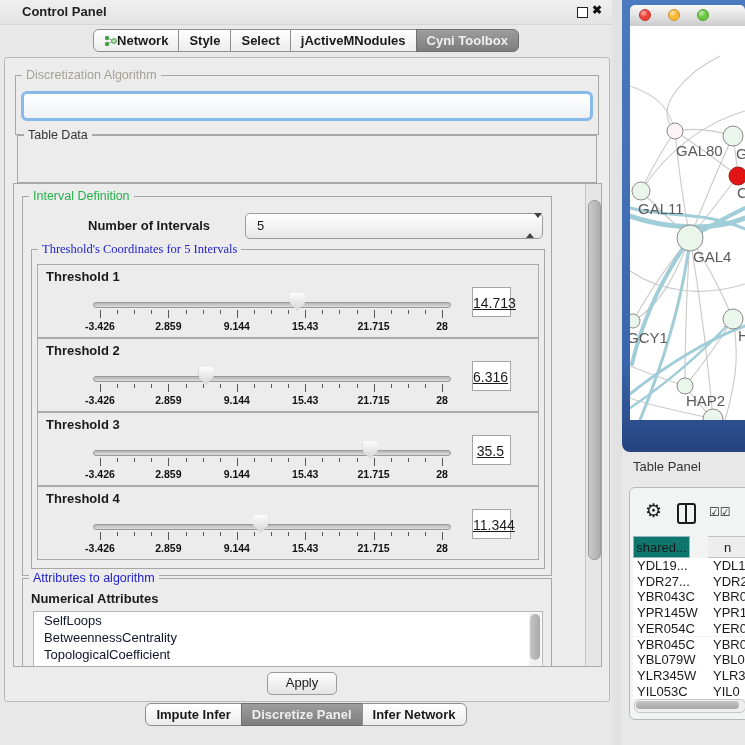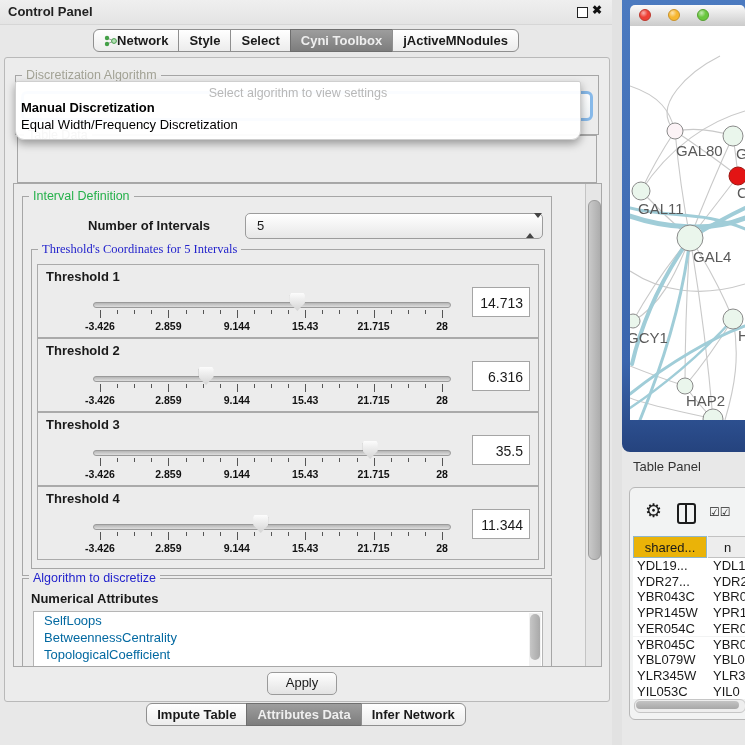--- a/index.html
+++ b/index.html
@@ -3,21 +3,21 @@
 <meta charset="utf-8">
 <style>
   html,body{margin:0;padding:0;}
   body{width:745px;height:745px;position:relative;overflow:hidden;background:#e8e8e8;
        font-family:"Liberation Sans",sans-serif;color:#1a1a1a;-webkit-font-smoothing:antialiased;}
   .abs{position:absolute;}
 
   
   #titlebar{left:0;top:0;width:612px;height:24px;background:linear-gradient(#efefef,#e4e4e4);
             border-bottom:1px solid #d6d6d6;}
-  #titlebar .t{position:absolute;left:8px;top:4px;font-size:13px;font-weight:600;color:#222;}
+  #titlebar .t{position:absolute;left:22px;top:4px;font-size:13px;font-weight:600;color:#222;}
   #float-btn{position:absolute;left:577px;top:7px;width:9px;height:9px;border:1.5px solid #222;background:#fff;}
   #close-btn{position:absolute;left:592px;top:3px;font-size:12px;font-weight:bold;color:#111;}
 
   .segbar{display:flex;justify-content:center;}
   #tabbar-top{left:0;top:29px;width:612px;}
   #tabbar-bottom{left:0;top:703px;width:612px;}
   .seg{padding:3px 10px;font-size:13px;font-weight:600;background:linear-gradient(#ffffff,#ececec);
        border:1px solid #8f8f8f;margin-left:-1px;color:#1a1a1a;display:flex;align-items:center;
        white-space:nowrap;}
   .seg:first-child{border-radius:6px 0 0 6px;margin-left:0;}
@@ -74,29 +74,29 @@
   .thr-box .tlabel{position:absolute;left:8px;top:4px;font-size:13px;font-weight:bold;}
   .thr-track{position:absolute;left:55px;top:37px;width:356px;height:4px;border:1px solid #9a9a9a;
              border-radius:3px;background:linear-gradient(#b5b5b5,#dedede);}
   .thr-thumb{position:absolute;top:28px;width:15px;height:18px;
              background:linear-gradient(#fcfcfc,#d4d4d4);
              clip-path:polygon(8% 0%,92% 0%,100% 12%,100% 55%,50% 100%,0% 55%,0% 12%);
              filter:drop-shadow(0 0 1px #777);}
   .tick{position:absolute;width:1px;background:#555;}
   .ticklab{position:absolute;top:55px;width:50px;margin-left:-25px;text-align:center;
            font-size:10.5px;font-weight:bold;color:#111;}
-  .thr-val{position:absolute;left:434px;top:22px;width:58px;height:30px;background:#fff;
-           border:1px solid #a5a5a5;font-size:14px;text-align:right;line-height:30px;padding-right:6px;box-sizing:border-box;}
+  .thr-val{position:absolute;left:434px;top:22px;width:39px;height:30px;background:#fff;
+           border:1px solid #a5a5a5;font-size:14px;text-align:right;line-height:30px;padding-right:6px;box-sizing:border-box;text-decoration:underline;}
 
   #attrs-group{left:8px;top:394px;width:528px;height:240px;}
   #attrs-group > .gtitle{color:#2323cc;}
   #attrs-sub{position:absolute;left:8px;top:12px;font-size:13px;font-weight:bold;}
   #attr-list{position:absolute;left:10px;top:32px;width:508px;height:200px;background:#fff;
              border:1px solid #b5b5b5;overflow:hidden;}
-  .attr-item{font-size:13px;padding:1px 0 1px 10px;line-height:15px;color:#0369a1;}
+  .attr-item{font-size:13px;padding:1px 0 1px 10px;line-height:15px;color:#0f172a;}
   #attr-scroll{position:absolute;right:1px;top:1px;width:12px;height:60px;background:#f1f1f1;}
   #attr-scroll .thumb{position:absolute;left:1px;top:1px;width:10px;height:46px;border-radius:5px;
                       background:linear-gradient(90deg,#c6c6c6,#a9a9a9);}
 
   #apply-btn{left:262px;top:614px;width:68px;height:21px;border:1px solid #9a9a9a;border-radius:5px;
              background:linear-gradient(#fefefe,#e3e3e3);font-size:13px;text-align:center;line-height:20px;}
 
   
   #gap-col{left:612px;top:0;width:10px;height:745px;background:#e2e2e2;}
   #net-window{left:622px;top:0;width:136px;height:452px;border-radius:0 0 0 8px;
@@ -107,21 +107,21 @@
   #net-canvas{position:absolute;left:8px;top:26px;width:115px;height:394px;background:#ffffff;overflow:hidden;}
 
   #tp-title{left:633px;top:459px;font-size:13px;color:#333;}
   #table-container{left:629px;top:487px;width:116px;height:231px;background:#f2f3f3;
                    border:1px solid #b8b8b8;border-radius:6px 0 0 6px;overflow:hidden;}
   #tp-gear{position:absolute;left:15px;top:11px;font-size:19px;color:#1c1c1c;}
   #tp-cols{position:absolute;left:47px;top:15px;width:15px;height:17px;border:2px solid #1c1c1c;border-radius:3px;}
   #tp-cols::before{content:"";position:absolute;left:6px;top:0;width:2px;height:100%;background:#1c1c1c;}
   #tp-checks{position:absolute;left:79px;top:17px;font-size:12px;letter-spacing:0px;color:#222;}
   .hcell{position:absolute;top:48px;height:22px;font-size:13px;text-align:center;line-height:22px;box-sizing:border-box;}
-  #hcell-1{left:3px;width:74px;background:#eab308;border:1px solid #8fb6c9;}
+  #hcell-1{left:3px;width:57px;background:#0f766e;border:1px solid #8fb6c9;}
   #hcell-2{left:78px;width:60px;background:#ededed;border:1px solid #c2c2c2;border-left:none;text-align:left;padding-left:16px;}
   .trow{position:absolute;left:3px;width:135px;height:15.7px;font-size:13px;background:#fff;}
   .trow .c1{position:absolute;left:4px;width:70px;overflow:hidden;white-space:nowrap;}
   .trow .c2{position:absolute;left:80px;width:55px;overflow:hidden;white-space:nowrap;}
   #hscroll{position:absolute;left:4px;top:211px;width:110px;height:12px;background:#eeeeee;
            border:1px solid #c6c6c6;border-radius:6px;}
   #hscroll .thumb{position:absolute;left:1px;top:1px;width:103px;height:8px;border-radius:4px;
                   background:linear-gradient(#c4c4c4,#a8a8a8);}
 </style>
 </head>
@@ -143,42 +143,35 @@
         <circle cx="10" cy="7" r="2.4" fill="#b7dfb9" stroke="#43a047"></circle>
       </svg>
       <span>Network</span>
     </div>
     <div class="seg">
       <span>Style</span>
     </div>
     <div class="seg">
       <span>Select</span>
     </div>
+    <div class="seg">
+      <span>jActiveMNodules</span>
+    </div>
     <div class="seg sel">
       <span>Cyni Toolbox</span>
-    </div>
-    <div class="seg">
-      <span>jActiveMNodules</span>
     </div>
   </div>
 
 <div class="abs" id="main-panel">
 
   <div class="groupbox" id="algo-group">
     <span class="gtitle">Discretization Algorithm</span>
   </div>
   <div class="abs" id="algo-combo"></div>
 
-  <div class="abs" id="popup">
-    <div class="hint">Select algorithm to view settings</div>
-    <div id="dd-items">
-        <div class="dd-item bold">Manual Discretization</div>
-        <div class="dd-item">Equal Width/Frequency Discretization</div>
-      </div>
-  </div>
 
   <div class="groupbox" id="tabledata-group">
     <span class="gtitle">Table Data</span>
   </div>
 
   <div class="abs" id="scrollpane">
     <div class="groupbox" id="interval-group">
       <span class="gtitle">Interval Definition</span>
       <span id="noi-label">Number of Intervals</span>
       <div class="combo" id="noi-combo">
@@ -318,21 +311,21 @@
               <div class="ticklab" style="left: 335.6px;">21.715</div>
               <div class="ticklab" style="left: 404px;">28</div>
               <div class="thr-thumb" style="left: 215.238px;"></div>
               <div class="thr-val">11.344</div>
             </div>
           </div>
       </div>
     </div>
 
     <div class="groupbox" id="attrs-group">
-      <span class="gtitle">Algorithm to discretize</span>
+      <span class="gtitle">Attributes to algorithm</span>
       <span id="attrs-sub">Numerical Attributes</span>
       <div id="attr-list">
         <div id="attr-items">
             <div class="attr-item">SelfLoops</div>
             <div class="attr-item">BetweennessCentrality</div>
             <div class="attr-item">TopologicalCoefficient</div>
           </div>
         <div id="attr-scroll">
             <div class="thumb"></div>
           </div>
@@ -342,24 +335,24 @@
     <div id="vscroll">
         <div class="thumb"></div>
       </div>
   </div>
 
   <div class="abs" id="apply-btn">Apply</div>
 </div>
 
 <div class="abs segbar" id="tabbar-bottom">
     <div class="seg">
-      <span>Impute Table</span>
+      <span>Impute Infer</span>
     </div>
     <div class="seg sel">
-      <span>Attributes Data</span>
+      <span>Discretize Panel</span>
     </div>
     <div class="seg">
       <span>Infer Network</span>
     </div>
   </div>
 
 <div class="abs" id="gap-col"></div>
 
 <div class="abs" id="net-window">
   <div id="net-titlebar">

